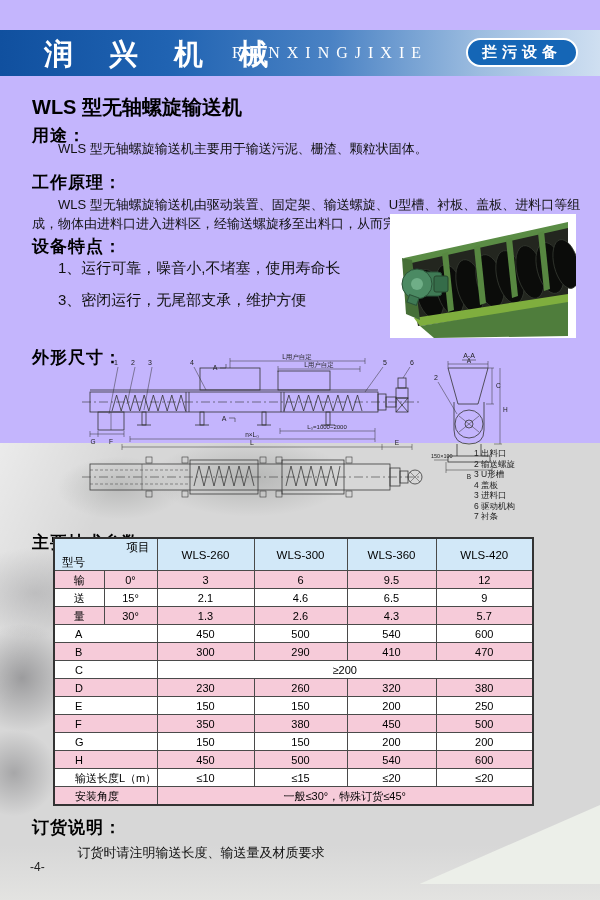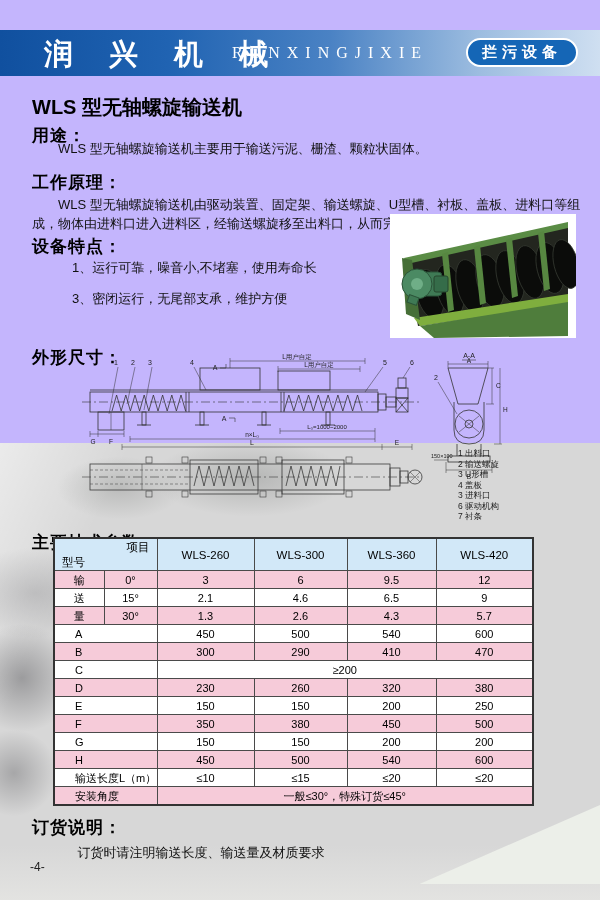--- a/index.html
+++ b/index.html
@@ -19,21 +19,21 @@
   .abs{position:absolute;}
   #doc-title{left:32px;top:94px;font-size:20px;font-weight:bold;color:#000;}
   .sec-head{font-size:17px;font-weight:bold;color:#000;letter-spacing:1px;}
   .body-text{font-size:13px;color:#111;line-height:19px;}
   #usage-head{left:32px;top:124px;}
   #usage-body{left:32px;top:139px;width:560px;text-indent:2em;}
   #principle-head{left:32px;top:171px;}
   #principle-body{left:32px;top:195px;width:563px;text-indent:2em;}
   #features-head{left:32px;top:235px;}
   #features-list{left:58px;top:259px;width:330px;}
-  #features-list div{font-size:13px;color:#111;margin-bottom:13px;margin-left:14px;}
+  #features-list div{font-size:15px;color:#111;margin-bottom:13px;}
   #dims-head{left:32px;top:346px;}
   #params-head{left:32px;top:531px;}
   #ordering-head{left:32px;top:816px;}
   #ordering-body{left:32px;top:843px;width:540px;text-indent:3.5em;}
   #page-num{left:30px;top:860px;font-size:12px;color:#222;}
 
   
   #bg-lower{position:absolute;left:0;top:443px;width:600px;height:457px;
     background:
       radial-gradient(ellipse 140px 55px at 250px 35px, rgba(60,65,60,0.22), transparent 70%),
@@ -47,21 +47,21 @@
     clip-path:polygon(18% 100%,100% 8%,100% 100%,0 100%);}
 
   
   #photo{position:absolute;left:390px;top:214px;width:186px;height:124px;background:#fff;}
 
   
   svg text{font-family:"Liberation Sans",sans-serif;}
   #dwg-side{position:absolute;left:82px;top:354px;}
   #dwg-top{position:absolute;left:82px;top:452px;}
   #dwg-aa{position:absolute;left:430px;top:352px;}
-  #legend{position:absolute;left:458px;top:448px;}
+  #legend{position:absolute;left:474px;top:448px;}
   #legend div{font-size:8.5px;line-height:10.5px;color:#222;}
 
   
   #params-table{position:absolute;left:53px;top:537px;}
   table{border-collapse:collapse;table-layout:fixed;width:479px;font-size:11px;color:#000;border:2px solid #333;padding-left:29px;}
   td{border:1px solid #4a4a4a;text-align:center;height:17px;padding:0;line-height:12px;}
   tr.hdr td{height:31px;background:#d2e8f8;font-size:11.5px;}
   td.label{text-align:left;padding-left:20px;}
   .pink{background:#f6cbd9;}
   .white{background:#ffffff;}

